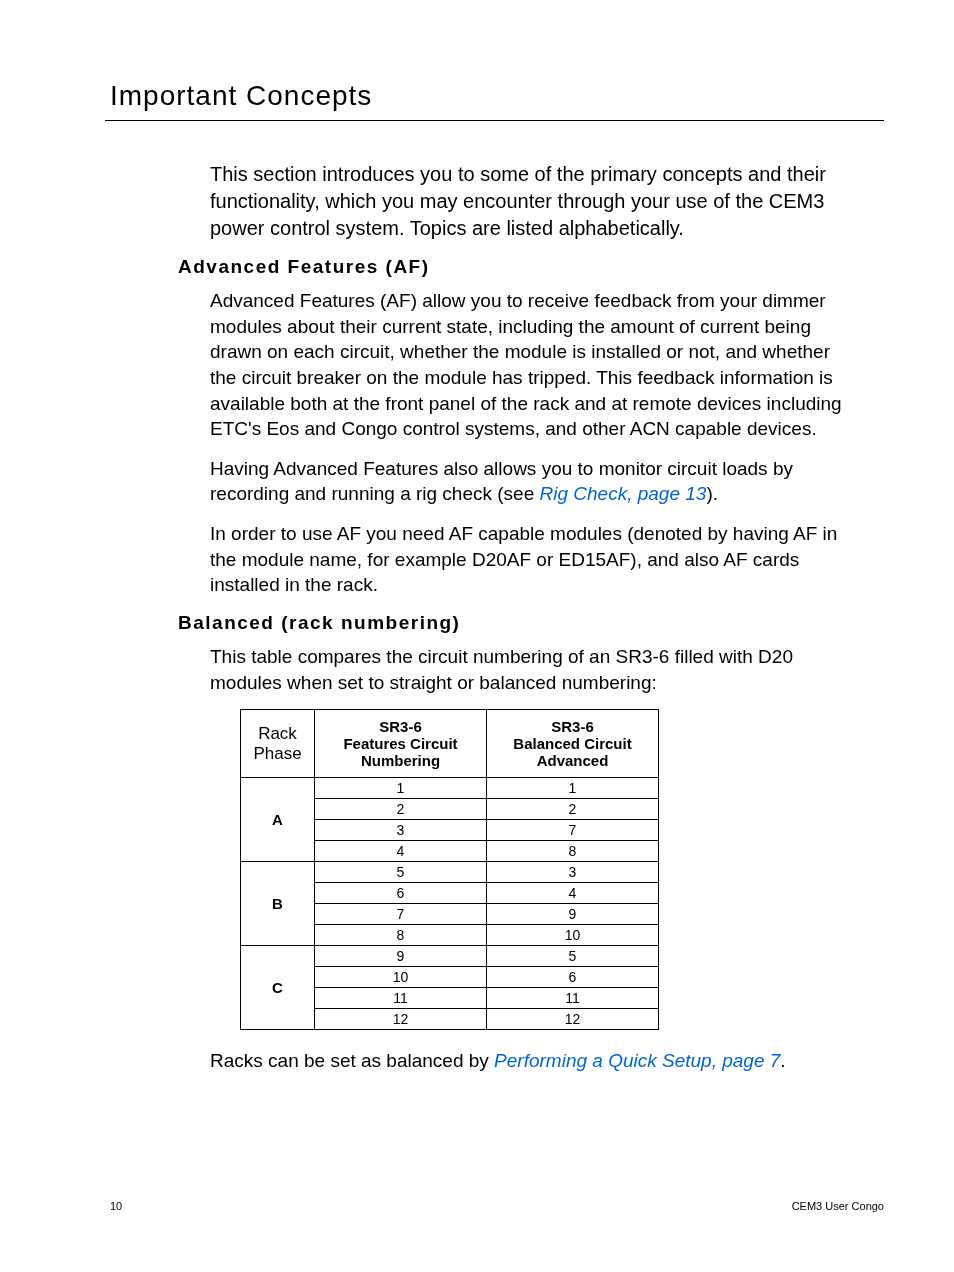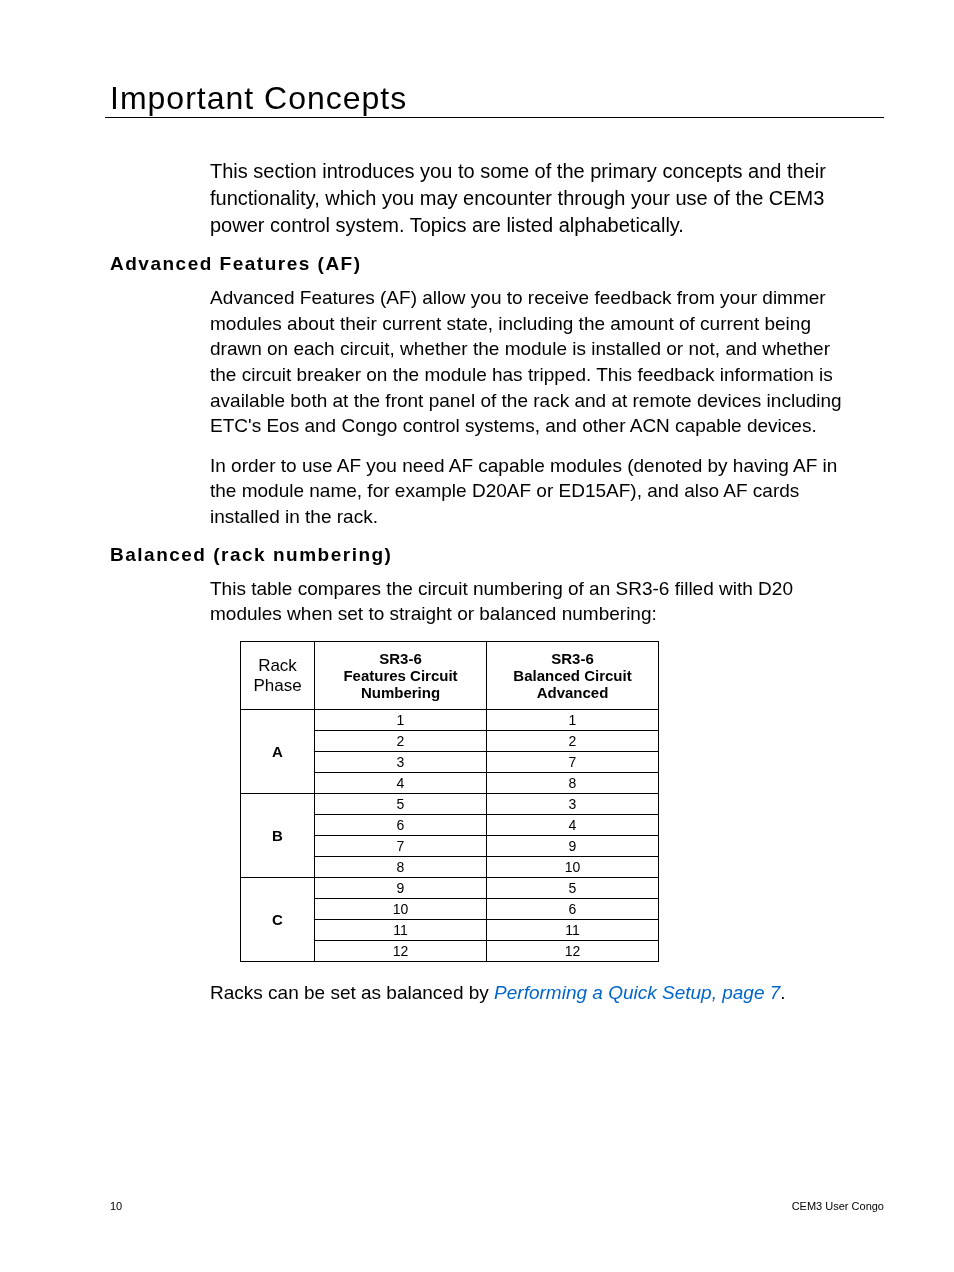--- a/index.html
+++ b/index.html
@@ -6,24 +6,24 @@
     body {
       font-family: Arial, Helvetica, sans-serif;
       background: #fff;
       color: #000;
       width: 954px;
       height: 1272px;
       position: relative;
       padding: 80px 100px 60px 110px;
     }
     .page-title {
-      font-size: 32px;
+      font-size: 28px;
       font-weight: 400;
       letter-spacing: 1px;
-      margin-bottom: 0;
+      margin-bottom: 8px;
       font-family: Arial, Helvetica, sans-serif;
     }
     .title-rule {
       border: none;
       border-top: 1px solid #000;
       margin-bottom: 40px;
       margin-left: -5px;
       margin-right: -30px;
     }
     .content-indent {
@@ -32,20 +32,21 @@
     }
     .intro-para {
       font-size: 20px;
       line-height: 1.35;
       margin-bottom: 14px;
     }
     .section-heading {
       font-size: 19px;
       font-weight: bold;
       letter-spacing: 1.5px;
+      margin-left: 68px;
       margin-bottom: 10px;
     }
     .body-para {
       font-size: 19px;
       line-height: 1.35;
       margin-bottom: 14px;
     }
     .link {
       color: #0066cc;
       font-style: italic;
@@ -102,20 +103,23 @@
 <hr class="title-rule">
 
 <div class="content-indent">
   <p class="intro-para">This section introduces you to some of the primary concepts and their functionality, which you may encounter through your use of the CEM3 power control system. Topics are listed alphabetically.</p>
 </div>
 
 <h2 class="section-heading">Advanced Features (AF)</h2>
 
 <div class="content-indent">
   <p class="body-para">Advanced Features (AF) allow you to receive feedback from your dimmer modules about their current state, including the amount of current being drawn on each circuit, whether the module is installed or not, and whether the circuit breaker on the module has tripped. This feedback information is available both at the front panel of the rack and at remote devices including ETC's Eos and Congo control systems, and other ACN capable devices.</p>
+  <p class="body-para">
+    <span>Having Advanced Features also allows you to monitor circuit loads by recording and running a rig check (see </span><a class="link">Rig Check, page 13</a><span>).</span>
+  </p>
   <p class="body-para">In order to use AF you need AF capable modules (denoted by having AF in the module name, for example D20AF or ED15AF), and also AF cards installed in the rack.</p>
 </div>
 
 <h2 class="section-heading">Balanced (rack numbering)</h2>
 
 <div class="content-indent">
   <p class="body-para">This table compares the circuit numbering of an SR3-6 filled with D20 modules when set to straight or balanced numbering:</p>
 </div>
 
 <div class="table-wrap">

